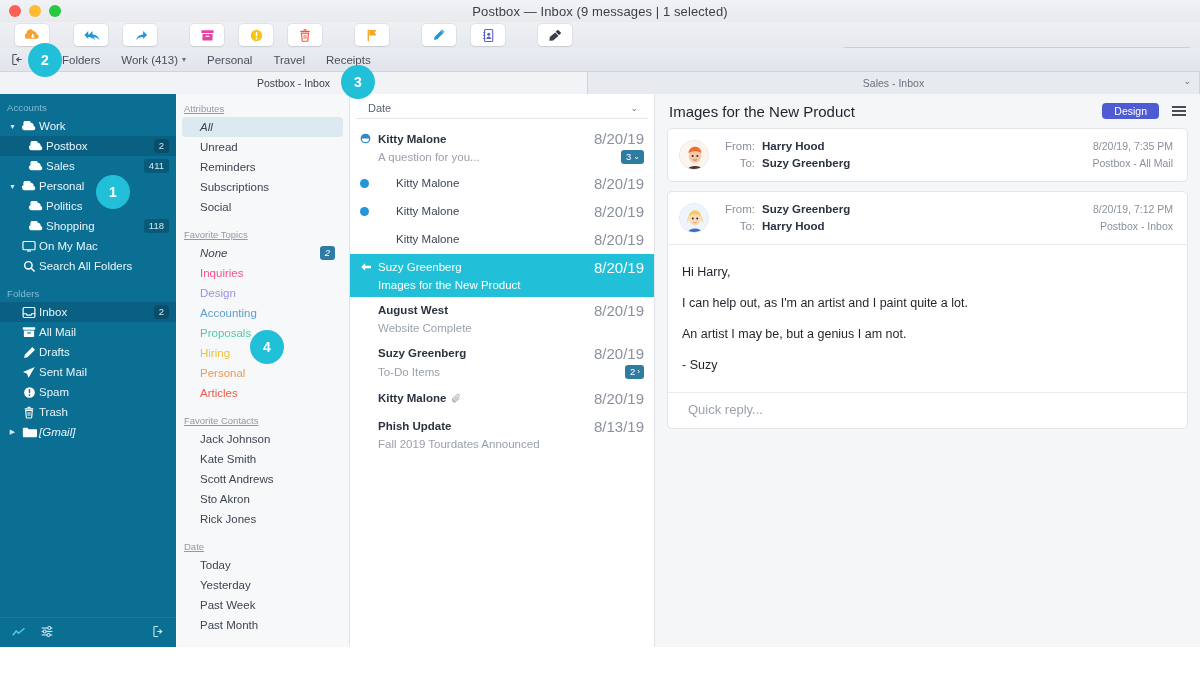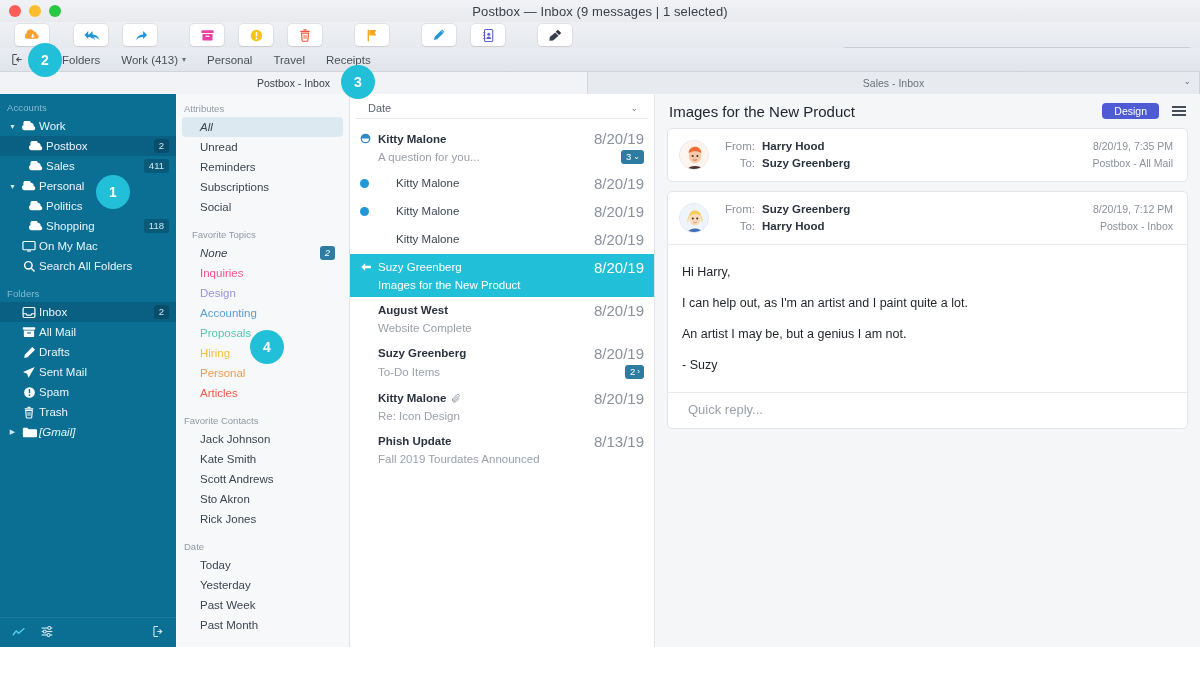--- a/index.html
+++ b/index.html
@@ -164,20 +164,21 @@
   .filters {
     width: 174px; height: 553px;
     background: #f7f8fa;
     border-right: .5px solid #e0e3e8;
     padding-top: 5px;
     overflow: hidden;
   }
   .fl-header {
     font-size: 9.5px; color: #9099a6;
     padding: 4px 0 3px 8px;
+    text-decoration: underline;
   }
   .fl-row {
     height: 20px; display: flex; align-items: center;
     font-size: 11.5px; color: #3c4552;
     padding-left: 18px; padding-right: 8px;
     border-radius: 4px; margin: 0 6px;
   }
   .fl-row.sel { background: #dde9f0; }
   .fl-row.it { font-style: italic; }
   .fl-row .fl-txt { flex: 1; }
@@ -651,21 +652,21 @@
         </div>
         <div class="fl-row">
           <span class="fl-txt">Reminders</span>
         </div>
         <div class="fl-row">
           <span class="fl-txt">Subscriptions</span>
         </div>
         <div class="fl-row">
           <span class="fl-txt">Social</span>
         </div>
-        <div class="fl-header" style="margin-top: 8px; margin-left: 8px;">Favorite Topics</div>
+        <div class="fl-header" style="margin-top: 8px;">Favorite Topics</div>
         <div class="fl-row it">
           <span class="fl-txt">None</span>
           <span class="fl-badge">2</span>
         </div>
         <div class="fl-row">
           <span class="fl-txt" style="color: rgb(245, 83, 139);">Inquiries</span>
         </div>
         <div class="fl-row">
           <span class="fl-txt" style="color: rgb(155, 143, 224);">Design</span>
         </div>
@@ -809,24 +810,20 @@
           <div class="mrow">
             <div class="mrow-l1">
               <span class="m-spacer"></span>
               <span class="m-from">Kitty Malone</span>
               <span class="m-clip">
                 <svg width="11" height="11" viewBox="0 0 14 14">
                   <path d="M10.6 6.6 6.2 11a2.7 2.7 0 0 1-3.8-3.8l5-5a1.8 1.8 0 0 1 2.6 2.6l-5 5a.9.9 0 0 1-1.3-1.3l4.5-4.5" fill="none" stroke="#8a919c" stroke-width="1.1"></path>
                 </svg>
               </span>
               <span class="m-date">8/20/19</span>
-            </div>
-            <div class="mrow-l2">
-              <span class="m-spacer"></span>
-              <span class="m-subj">Re: Icon Design</span>
             </div>
           </div>
           <div class="mrow">
             <div class="mrow-l1">
               <span class="m-spacer"></span>
               <span class="m-from">Phish Update</span>
               <span class="m-date">8/13/19</span>
             </div>
             <div class="mrow-l2">
               <span class="m-spacer"></span>

